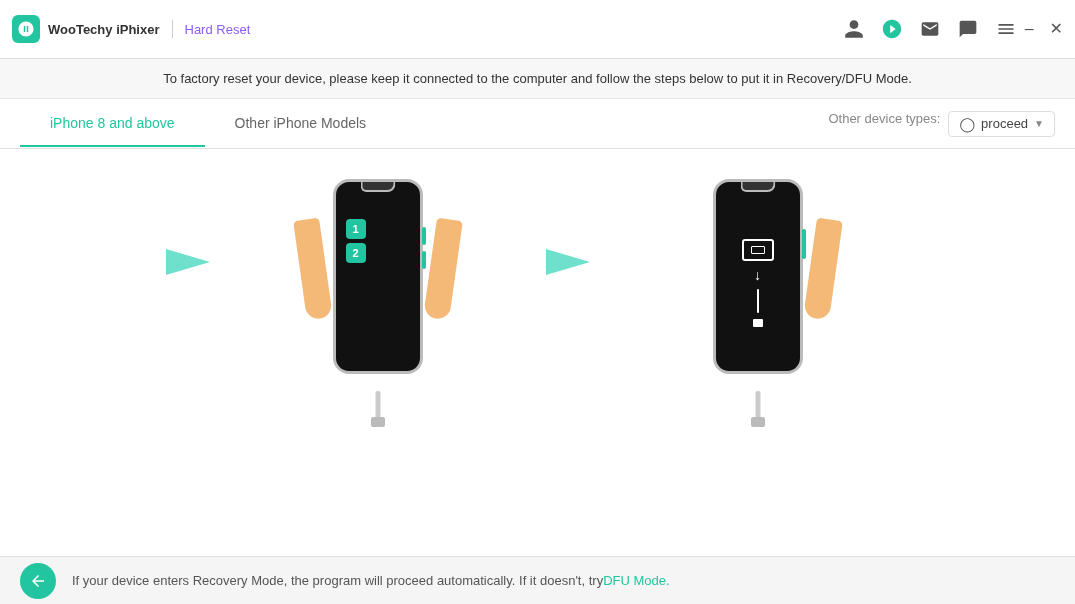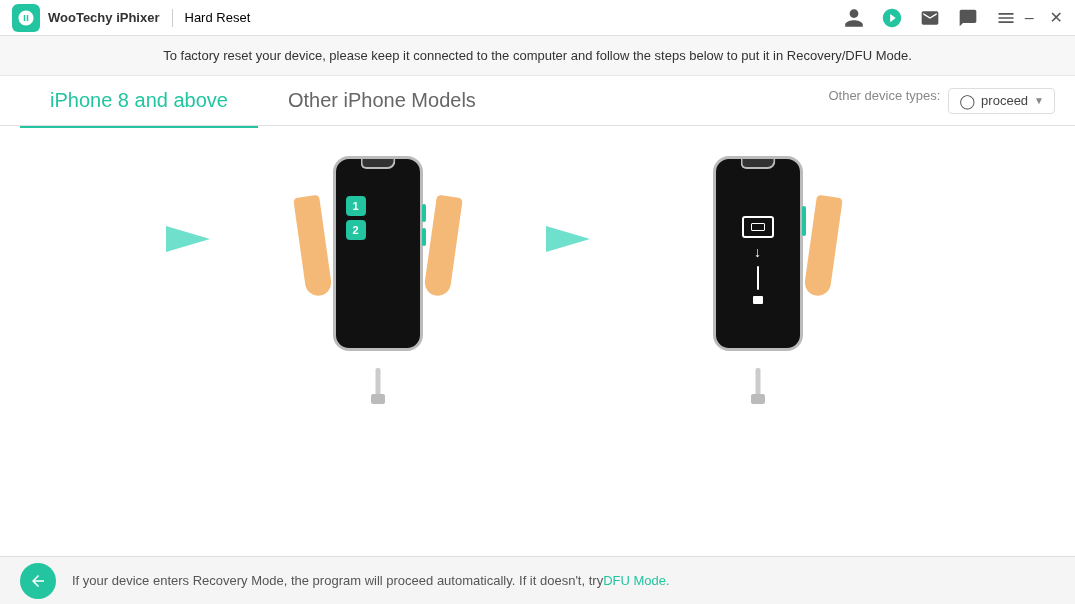--- a/index.html
+++ b/index.html
@@ -1,51 +1,51 @@
 <!DOCTYPE html>
 <html><head>
   <meta charset="utf-8">
   <style>
     * { margin: 0; padding: 0; box-sizing: border-box; }
     body { font-family: -apple-system, BlinkMacSystemFont, 'Segoe UI', sans-serif; background: #fff; width: 1075px; height: 604px; overflow: hidden; display: flex; flex-direction: column; }
 
     
     .titlebar {
-      display: flex; align-items: center; height: 36px;
+      display: flex; align-items: center; height: 59px;
       background: #fff; border-bottom: 1px solid #e0e0e0;
       padding: 0 12px;
     }
     .titlebar-logo {
       width: 28px; height: 28px; background: #22c5a0; border-radius: 6px;
       display: flex; align-items: center; justify-content: center; margin-right: 8px;
     }
     .titlebar-logo svg { fill: white; width: 18px; height: 18px; }
     .titlebar-appname { font-size: 13px; font-weight: 600; color: #333; }
     .titlebar-divider { width: 1px; height: 18px; background: #ccc; margin: 0 12px; }
-    .titlebar-title { font-size: 13px; color: #000000; }
+    .titlebar-title { font-size: 13px; color: #8b5cf6; }
     .titlebar-spacer { flex: 1; }
     .titlebar-icons { display: flex; align-items: center; gap: 16px; }
     .titlebar-icon { width: 22px; height: 22px; display: flex; align-items: center; justify-content: center; cursor: pointer; color: #555; font-size: 18px; }
     .titlebar-winbtns { display: flex; align-items: center; gap: 16px; margin-left: 8px; }
     .titlebar-winbtn { font-size: 16px; color: #555; cursor: pointer; line-height: 1; }
 
     
     .info-banner {
       background: #f7f7f7; border-bottom: 1px solid #e8e8e8;
       padding: 12px 20px; text-align: center;
       font-size: 13px; color: #333;
     }
 
     
     .tabs-row {
       display: flex; align-items: center; border-bottom: 1px solid #e0e0e0;
       padding: 0 20px; height: 50px;
     }
     .tab {
-      padding: 14px 30px; font-size: 20px; color: #666; cursor: pointer;
+      padding: 14px 30px; font-size: 14px; color: #666; cursor: pointer;
       border-bottom: 2px solid transparent; margin-bottom: -1px;
     }
     .tab.active { color: #22c5a0; border-bottom: 2px solid #22c5a0; font-weight: 500; }
     .device-type-selector {
       margin-left: auto; display: flex; gap: 8px;
       font-size: 13px; color: #888;
     }
     .device-type-select {
       display: flex; align-items: center; gap: 6px; cursor: pointer;
       border: 1px solid #ddd; border-radius: 4px; padding: 4px 10px;

